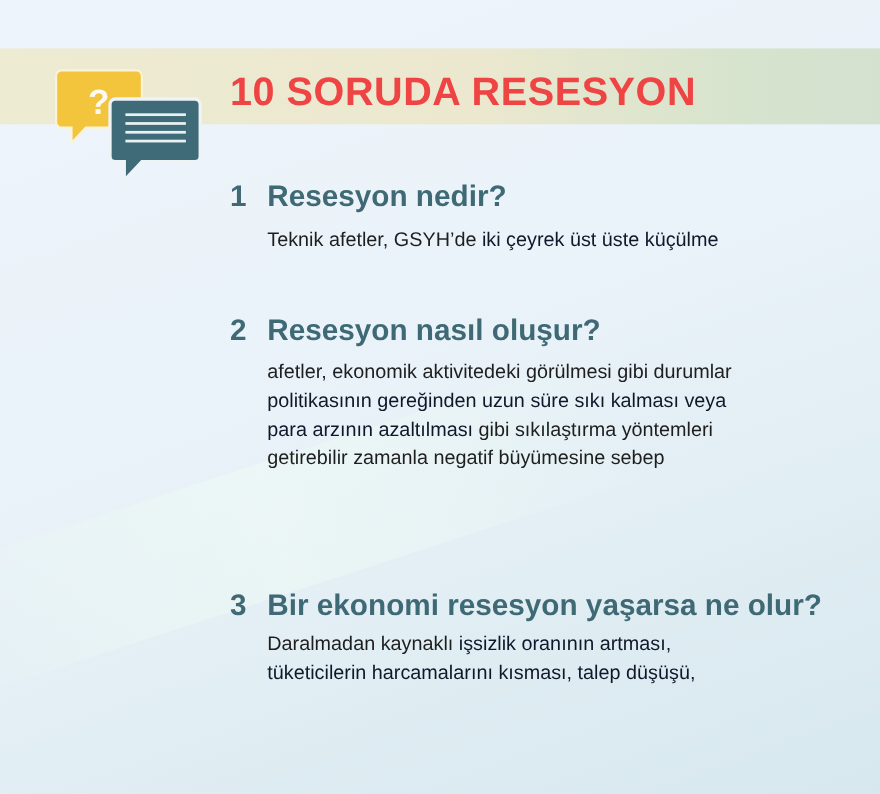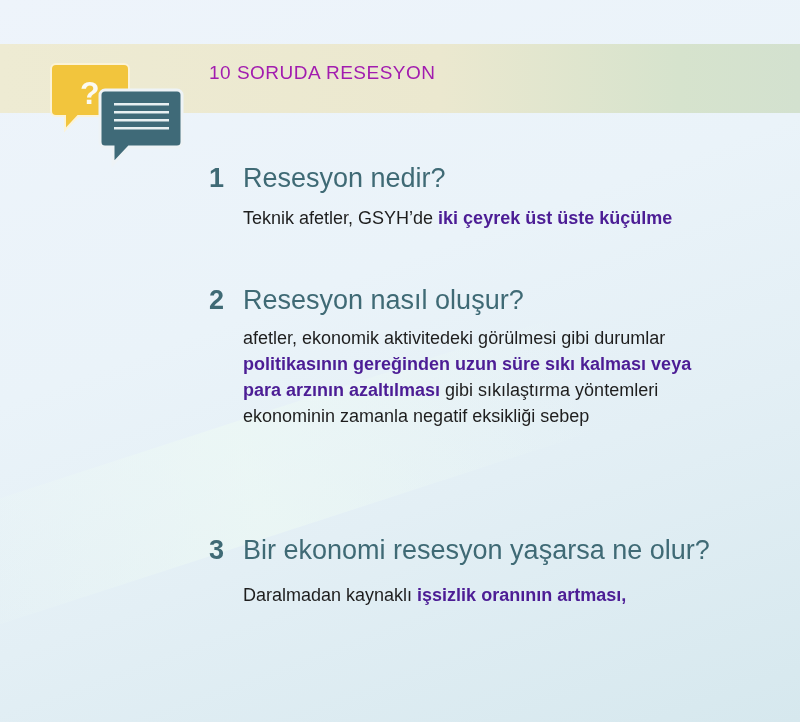--- a/index.html
+++ b/index.html
@@ -13,38 +13,38 @@
       background: linear-gradient(90deg, rgba(240,250,245,0) 0%, rgba(238,250,244,0.6) 50%, rgba(240,250,245,0) 100%);
       transform: rotate(-18deg);
       pointer-events:none;
     }
     .banner {
       position:absolute; left:0; top:44px; width:800px; height:69px;
       background: linear-gradient(90deg, #eeebd3 0%, #ebe8cf 55%, #d6e3cd 85%, #d3e1cf 100%);
     }
     .title {
       position:absolute; left:209px; top:62px;
-      font-size:19px; font-weight:normal; color:#a21caf; letter-spacing:0.5px;
+      font-size:36px; font-weight:bold; color:#ef4444; letter-spacing:0.5px;
       white-space:nowrap;
     }
     .icon-wrap { position:absolute; left:50px; top:60px; width:140px; height:110px; }
     .section { position:absolute; left:0; width:800px; }
     .sec-num {
       position:absolute; left:209px; top:0;
       font-size:27px; font-weight:bold; color:#3f6a75;
     }
     .sec-head {
       position:absolute; left:243px; top:0;
-      font-size:27px; font-weight:normal; color:#3f6a75; white-space:nowrap;
+      font-size:27px; font-weight:bold; color:#3f6a75; white-space:nowrap;
     }
     .sec-body {
       position:absolute; left:243px; width:540px;
       font-size:18px; line-height:26px; color:#1e1e1e;
     }
-    .sec-body b { font-weight:bold; color:#4c1d95; }
+    .sec-body b { font-weight:normal; color:#0f172a; }
     .line { display:block; white-space:nowrap; }
   </style>
 </head>
 <body>
 
 <div class="glow"></div>
 
 <div class="banner"></div>
 
 <div class="icon-wrap">
@@ -75,23 +75,24 @@
   </div>
 </div>
 
 <div class="section" style="top:285px;">
   <span class="sec-num">2</span>
   <span class="sec-head">Resesyon nasıl oluşur?</span>
   <div class="sec-body" style="top:40px;">
     <span class="line"><span>afetler, ekonomik aktivitedeki görülmesi gibi durumlar</span></span>
     <span class="line"><b>politikasının gereğinden uzun süre sıkı kalması veya</b></span>
     <span class="line"><b>para arzının azaltılması</b><span> gibi sıkılaştırma yöntemleri</span></span>
-    <span class="line"><span>ekonominin zamanla negatif eksikliği sebep</span></span>
+    <span class="line"><span>getirebilir zamanla negatif büyümesine sebep</span></span>
   </div>
 </div>
 
 <div class="section" style="top:535px;">
   <span class="sec-num">3</span>
   <span class="sec-head">Bir ekonomi resesyon yaşarsa ne olur?</span>
-  <div class="sec-body" style="top:47px;">
+  <div class="sec-body" style="top:37px;">
     <span class="line"><span>Daralmadan kaynaklı </span><b>işsizlik oranının artması,</b></span>
+    <span class="line"><b>tüketicilerin harcamalarını kısması, talep düşüşü,</b></span>
   </div>
 </div>
 
 </body></html>

